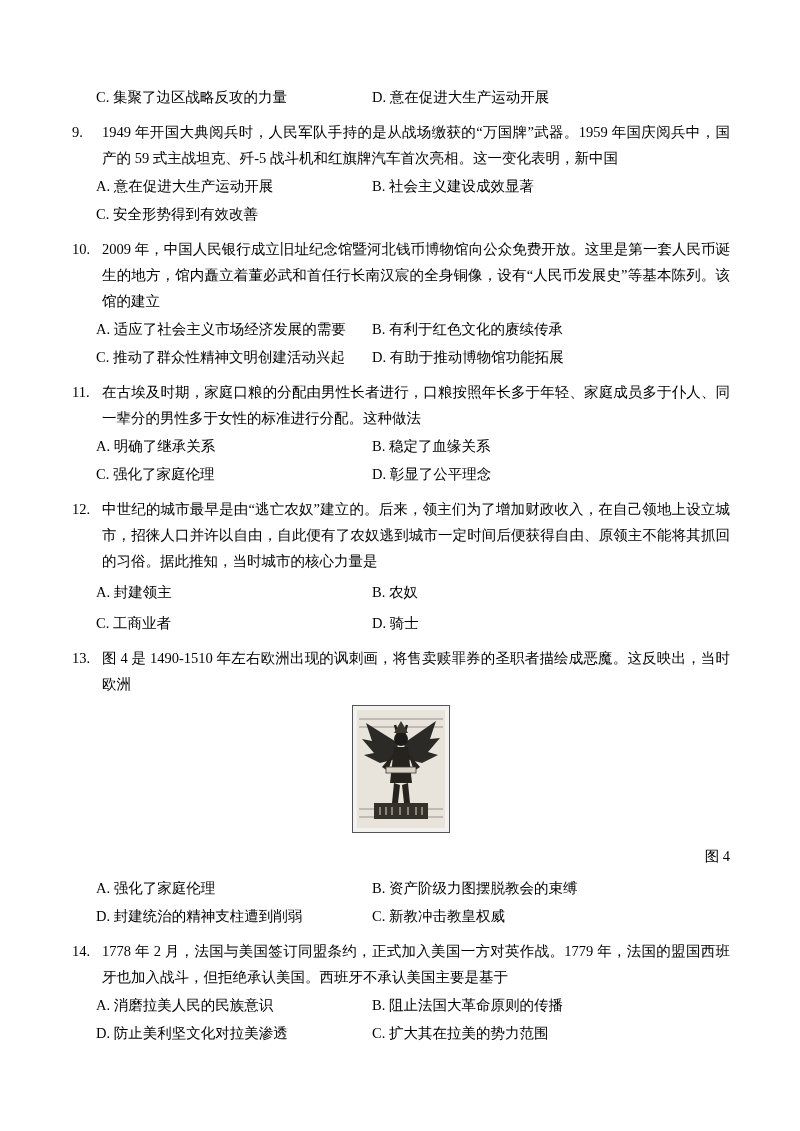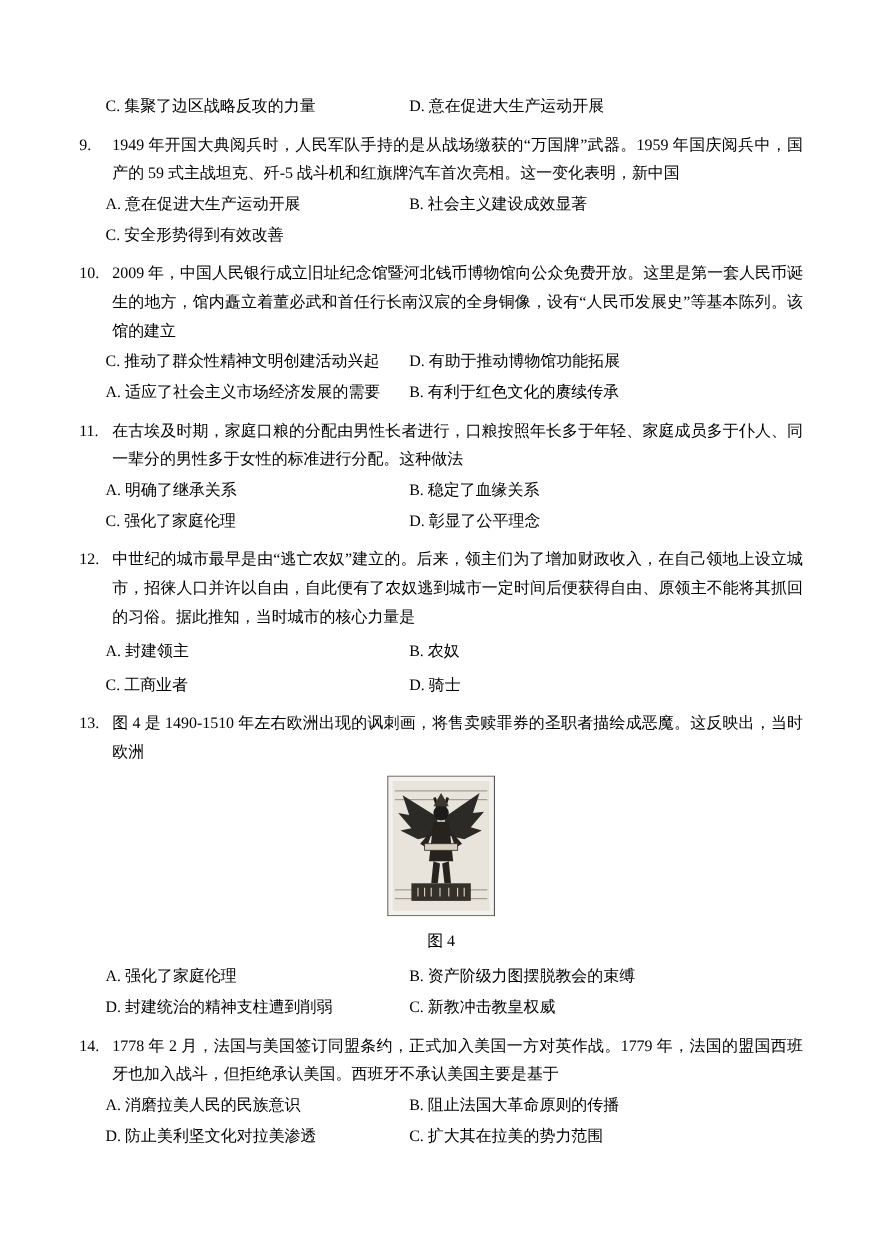--- a/index.html
+++ b/index.html
@@ -41,21 +41,21 @@
     margin: 8px 0 4px 0;
     text-align: center;
   }
   .figure-img {
     display: inline-block;
     width: 98px;
     height: 128px;
     vertical-align: top;
   }
   .figure-caption {
-    text-align: center;
+    text-align: right;
     margin-top: 10px;
     margin-bottom: 6px;
   }
   figure { margin: 0; }
 </style>
 </head>
 <body>
 
 <div class="page">
 
@@ -77,26 +77,26 @@
       <span>C. 安全形势得到有效改善</span>
     </div>
   </div>
 
   <div class="question">
     <div class="stem-row">
       <span class="q-num">10.</span>
       <span class="q-stem">2009 年，中国人民银行成立旧址纪念馆暨河北钱币博物馆向公众免费开放。这里是第一套人民币诞生的地方，馆内矗立着董必武和首任行长南汉宸的全身铜像，设有“人民币发展史”等基本陈列。该馆的建立</span>
     </div>
     <div class="opt-row">
+      <span>A. 适应了社会主义市场经济发展的需要</span>
+      <span>B. 有利于红色文化的赓续传承</span>
+    </div>
+    <div class="opt-row">
       <span>C. 推动了群众性精神文明创建活动兴起</span>
       <span>D. 有助于推动博物馆功能拓展</span>
-    </div>
-    <div class="opt-row">
-      <span>A. 适应了社会主义市场经济发展的需要</span>
-      <span>B. 有利于红色文化的赓续传承</span>
     </div>
   </div>
 
   <div class="question">
     <div class="stem-row">
       <span class="q-num">11.</span>
       <span class="q-stem">在古埃及时期，家庭口粮的分配由男性长者进行，口粮按照年长多于年轻、家庭成员多于仆人、同一辈分的男性多于女性的标准进行分配。这种做法</span>
     </div>
     <div class="opt-row">
       <span>A. 明确了继承关系</span>

